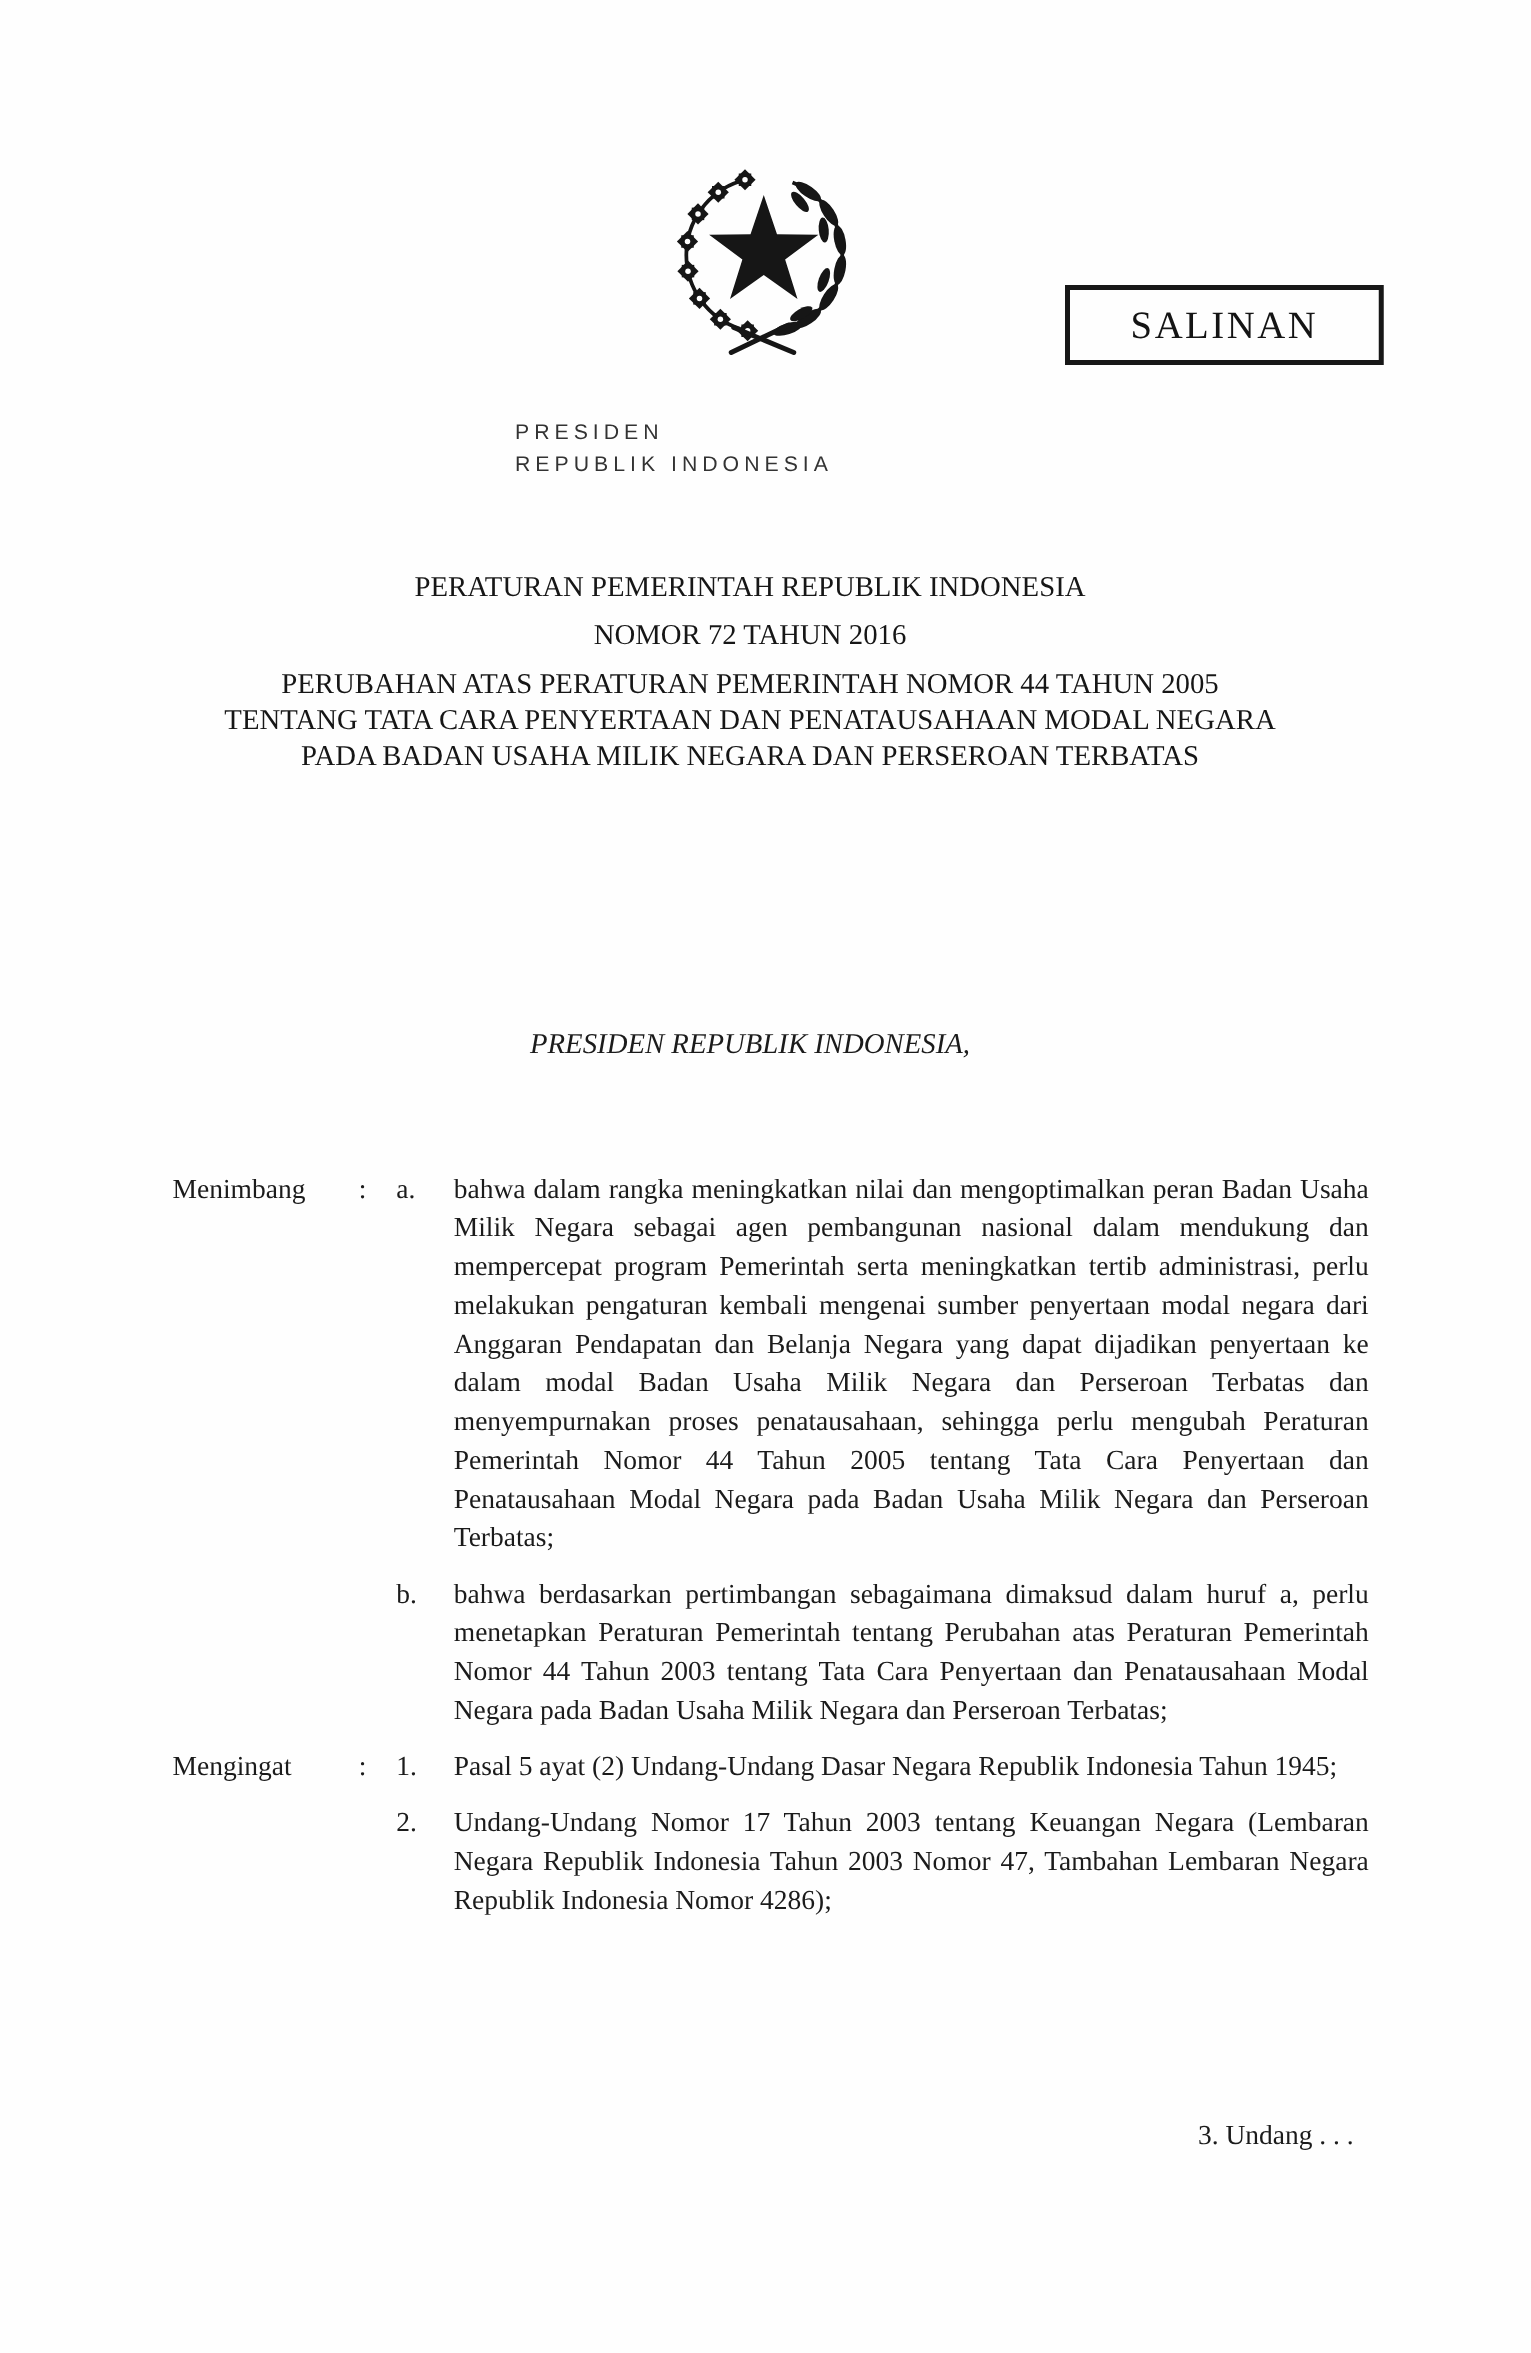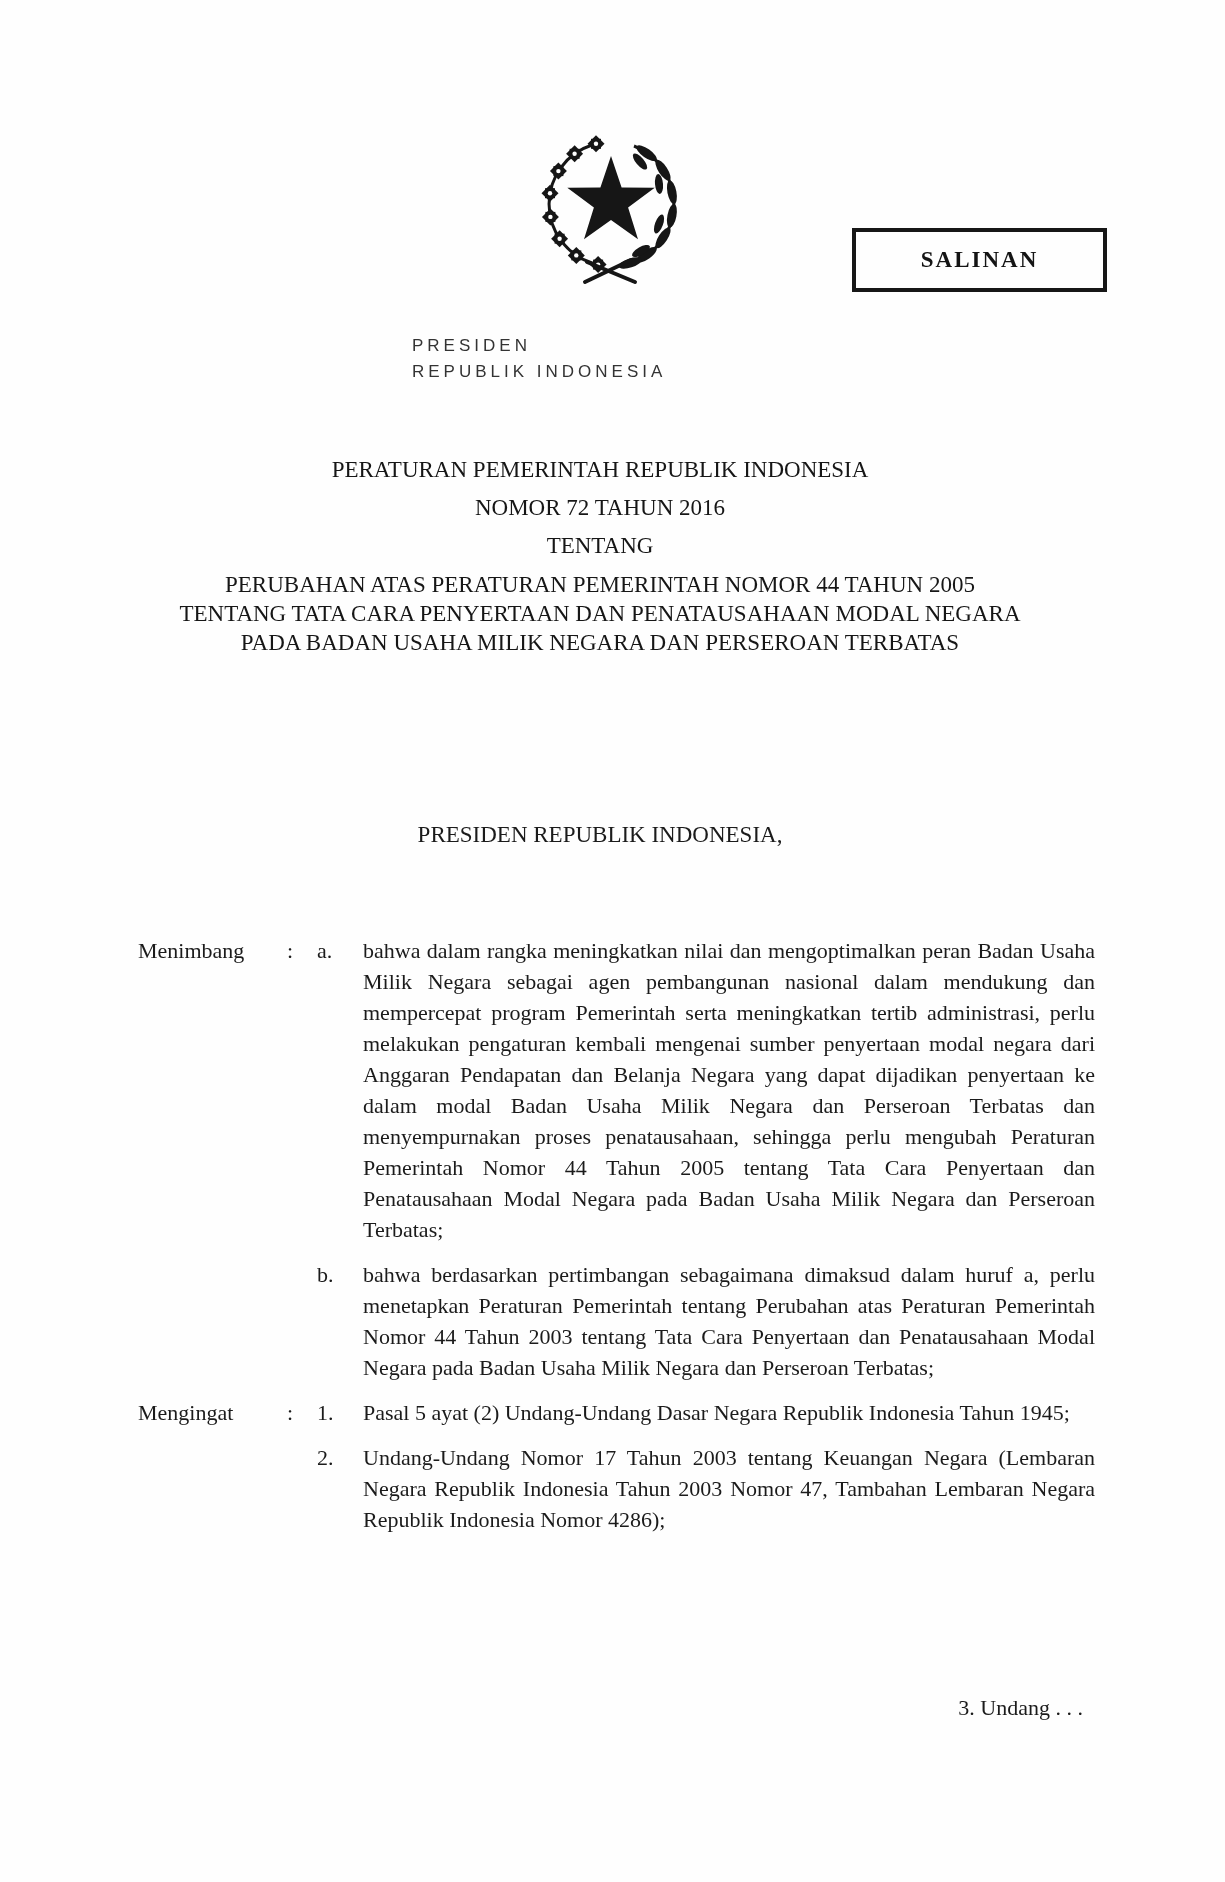--- a/index.html
+++ b/index.html
@@ -16,21 +16,21 @@
   
   .emblem { position:absolute; left:523px; top:124px; width:180px; height:172px; }
 
   
   .salinan-box {
     position:absolute; left:852px; top:228px; width:247px; height:56px;
     border:4px solid #171717;
     display:flex; align-items:center; justify-content:center;
   }
   .salinan-box span {
-    font-weight:bold; font-size:23px; letter-spacing:2px;
+    font-weight:normal; font-size:31px; letter-spacing:2px;
     font-family:"Liberation Serif", serif; color:#141414;
   }
 
   
   .letterhead {
     position:absolute; left:412px; top:333px; width:400px;
     text-align:left;
     font-family:"Liberation Sans", sans-serif;
     font-size:17px; line-height:26px; letter-spacing:4px;
     color:#333;
@@ -43,21 +43,21 @@
   }
   .title-line { line-height:38px; }
   .subject { margin-top:5px; line-height:29px; }
 
   .invocation {
     position:absolute; left:95px; right:120px; top:722px;
     text-align:center; font-size:23px;
   }
   .issuer {
     position:absolute; left:95px; right:120px; top:822px;
-    text-align:center; font-size:23px;
+    text-align:center; font-size:23px;font-style:italic;
   }
 
   
   .clauses { position:absolute; left:138px; right:130px; top:935px; font-size:22px; }
   .row { display:grid; grid-template-columns:149px 30px 46px 1fr; align-items:start; }
   .row + .row { margin-top:14px; }
   .cell { line-height:31px; }
   .cell-text { text-align:justify; line-height:31px; }
   .section-gap { margin-top:20px; }
 
@@ -149,21 +149,20 @@
   </div>
 
   <div class="letterhead">
     <div>PRESIDEN</div>
     <div>REPUBLIK INDONESIA</div>
   </div>
 
   <div class="title-block">
     <div class="title-line">PERATURAN PEMERINTAH REPUBLIK INDONESIA</div>
     <div class="title-line">NOMOR 72 TAHUN 2016</div>
-    <div class="title-line">TENTANG</div>
     <div class="subject">
       <div>PERUBAHAN ATAS PERATURAN PEMERINTAH NOMOR 44 TAHUN 2005</div>
       <div>TENTANG TATA CARA PENYERTAAN DAN PENATAUSAHAAN MODAL NEGARA</div>
       <div>PADA BADAN USAHA MILIK NEGARA DAN PERSEROAN TERBATAS</div>
     </div>
   </div>
 
   <div class="issuer">PRESIDEN REPUBLIK INDONESIA,</div>
 
   <div class="clauses">

